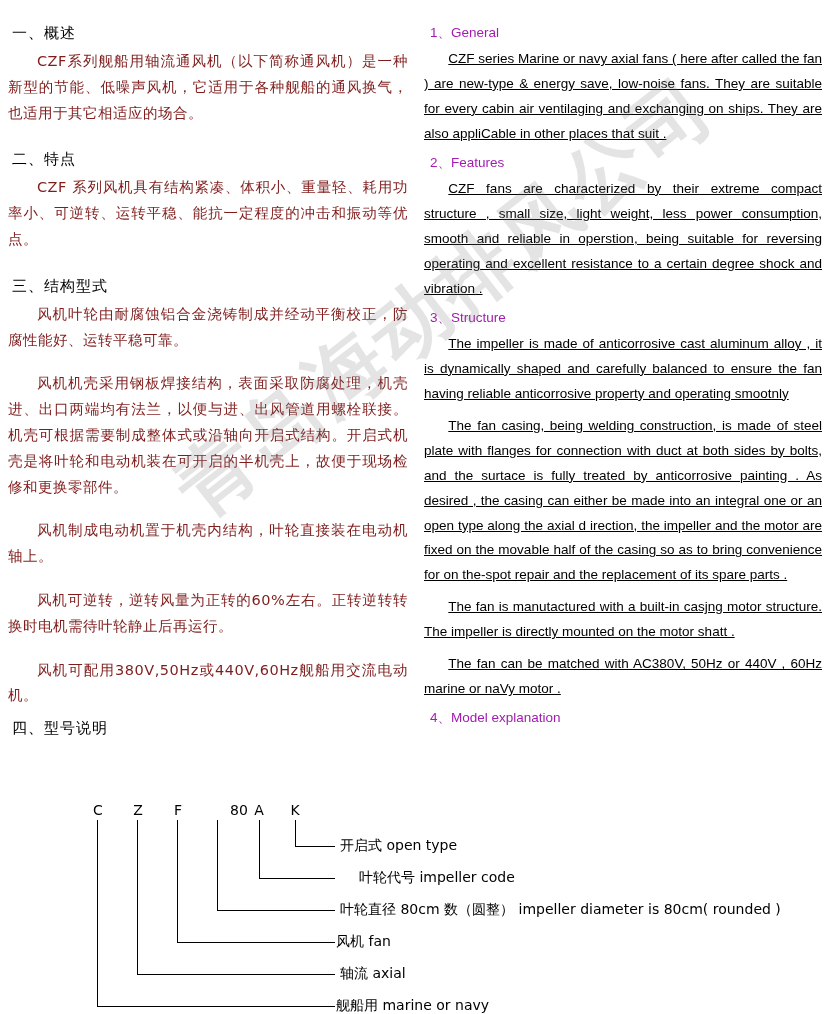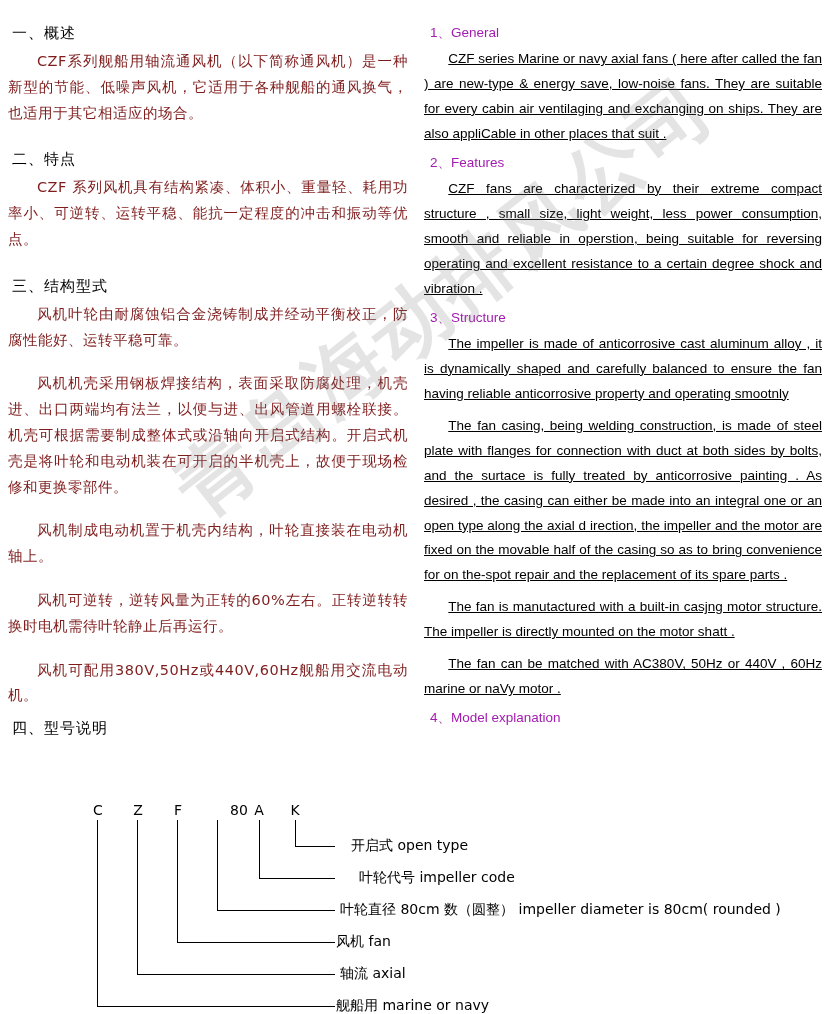--- a/index.html
+++ b/index.html
@@ -174,21 +174,21 @@
 
     <div class="code-char" style="left:88px; top:22px; width:20px;">C</div>
     <div class="code-char" style="left:128px; top:22px; width:20px;">Z</div>
     <div class="code-char" style="left:168px; top:22px; width:20px;">F</div>
     <div class="code-char" style="left:205px; top:22px; width:26px;margin-left:21px;">80</div>
     <div class="code-char" style="left:249px; top:22px; width:20px;">A</div>
     <div class="code-char" style="left:285px; top:22px; width:20px;">K</div>
 
     <div class="vline" style="left:295px; top:40px; height:26px;"></div>
     <div class="hline" style="left:295px; top:66px; width:40px;"></div>
-    <div class="lbl" style="left:351px; top:57px;">开启式 open type</div>
+    <div class="lbl" style="left:340px; top:57px;">开启式 open type</div>
 
     <div class="vline" style="left:259px; top:40px; height:58px;"></div>
     <div class="hline" style="left:259px; top:98px; width:76px;"></div>
     <div class="lbl" style="left:359px; top:89px;">叶轮代号 impeller code</div>
 
     <div class="vline" style="left:217px; top:40px; height:90px;"></div>
     <div class="hline" style="left:217px; top:130px; width:118px;"></div>
     <div class="lbl" style="left:340px; top:121px;">叶轮直径 80cm 数（圆整）  impeller diameter is 80cm( rounded )</div>
 
     <div class="vline" style="left:177px; top:40px; height:122px;"></div>

